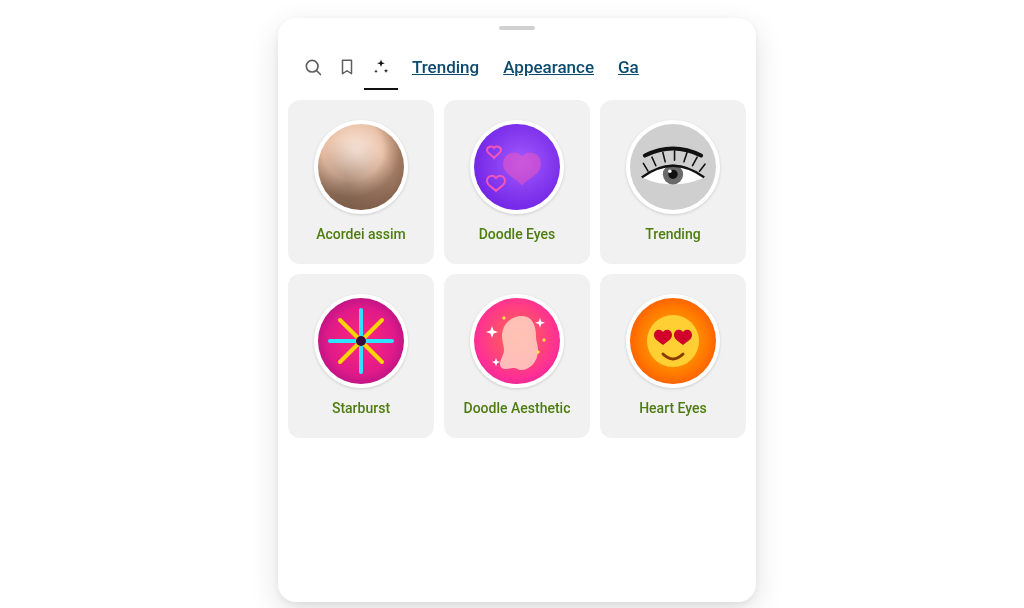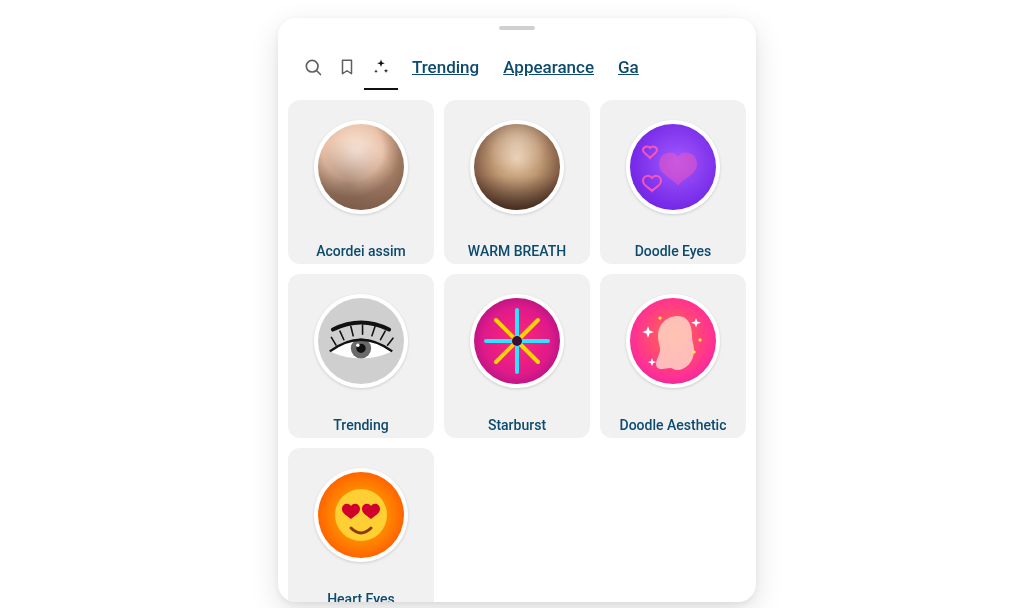--- a/index.html
+++ b/index.html
@@ -105,24 +105,24 @@
     justify-content: center;
   }
   .thumb {
     width: 86px;
     height: 86px;
     border-radius: 50%;
     position: relative;
     overflow: hidden;
   }
   .tile-label {
-    margin-top: 29px;
+    margin-top: 12px;
     font-size: 14px;
     font-weight: 500;
-    color: #0c4a6e;
+    color: #4d7c0f;
     text-align: center;
     max-width: 130px;
     overflow: hidden;
     text-overflow: ellipsis;
     white-space: nowrap;
   }
 
   
   .t-acordei {
     background: radial-gradient(circle at 40% 30%, #f5d7c3 0%, #e9bfa5 38%, #a07a63 60%, #6b4a37 100%);
@@ -217,26 +217,20 @@
     <div class="grid">
       <div class="grid-inner">
 
         <div class="tile">
           <div class="thumb-ring">
             <div class="thumb t-acordei"></div>
           </div>
           <div class="tile-label">Acordei assim</div>
         </div>
 
-        <div class="tile">
-          <div class="thumb-ring">
-            <div class="thumb t-warm"></div>
-          </div>
-          <div class="tile-label">WARM BREATH</div>
-        </div>
 
 
 
         <div class="tile">
           <div class="thumb-ring">
             <div class="thumb t-doodleheart">
               <svg viewBox="0 0 86 86">
                 <g fill="none" stroke="#ff5ab3" stroke-width="2" stroke-linecap="round">
                   <path d="M48 34c-6-8-18-4-18 6 0 10 12 13 18 20 6-7 18-10 18-20 0-10-12-14-18-6z" fill="#ff5ab3" opacity="0.45"></path>
                   <path d="M22 54c-3-4-9-2-9 3s6 6 9 10c3-4 9-5 9-10s-6-7-9-3z" opacity="0.9"></path>

